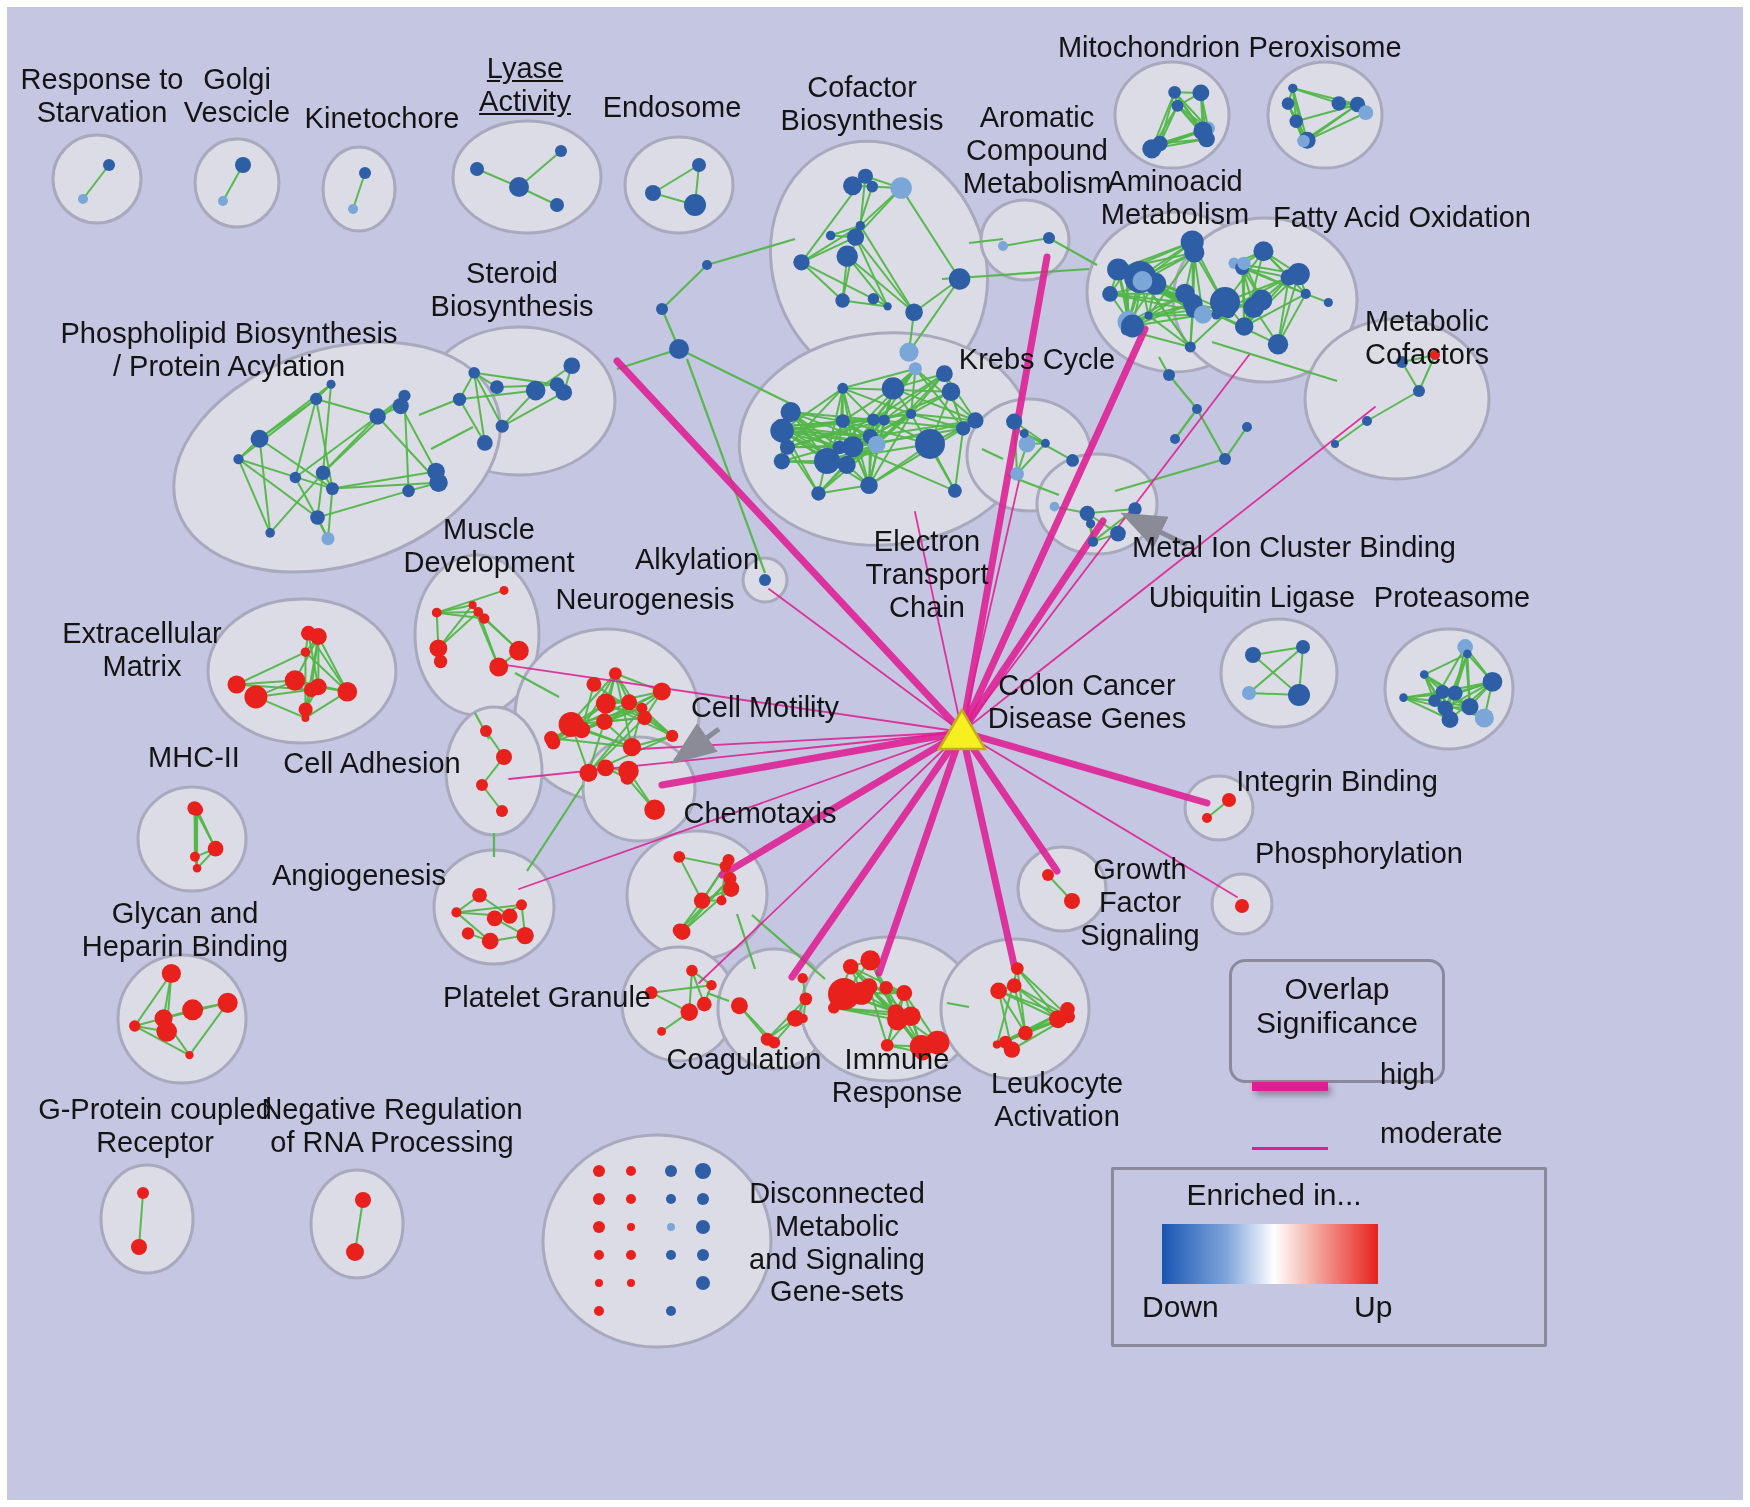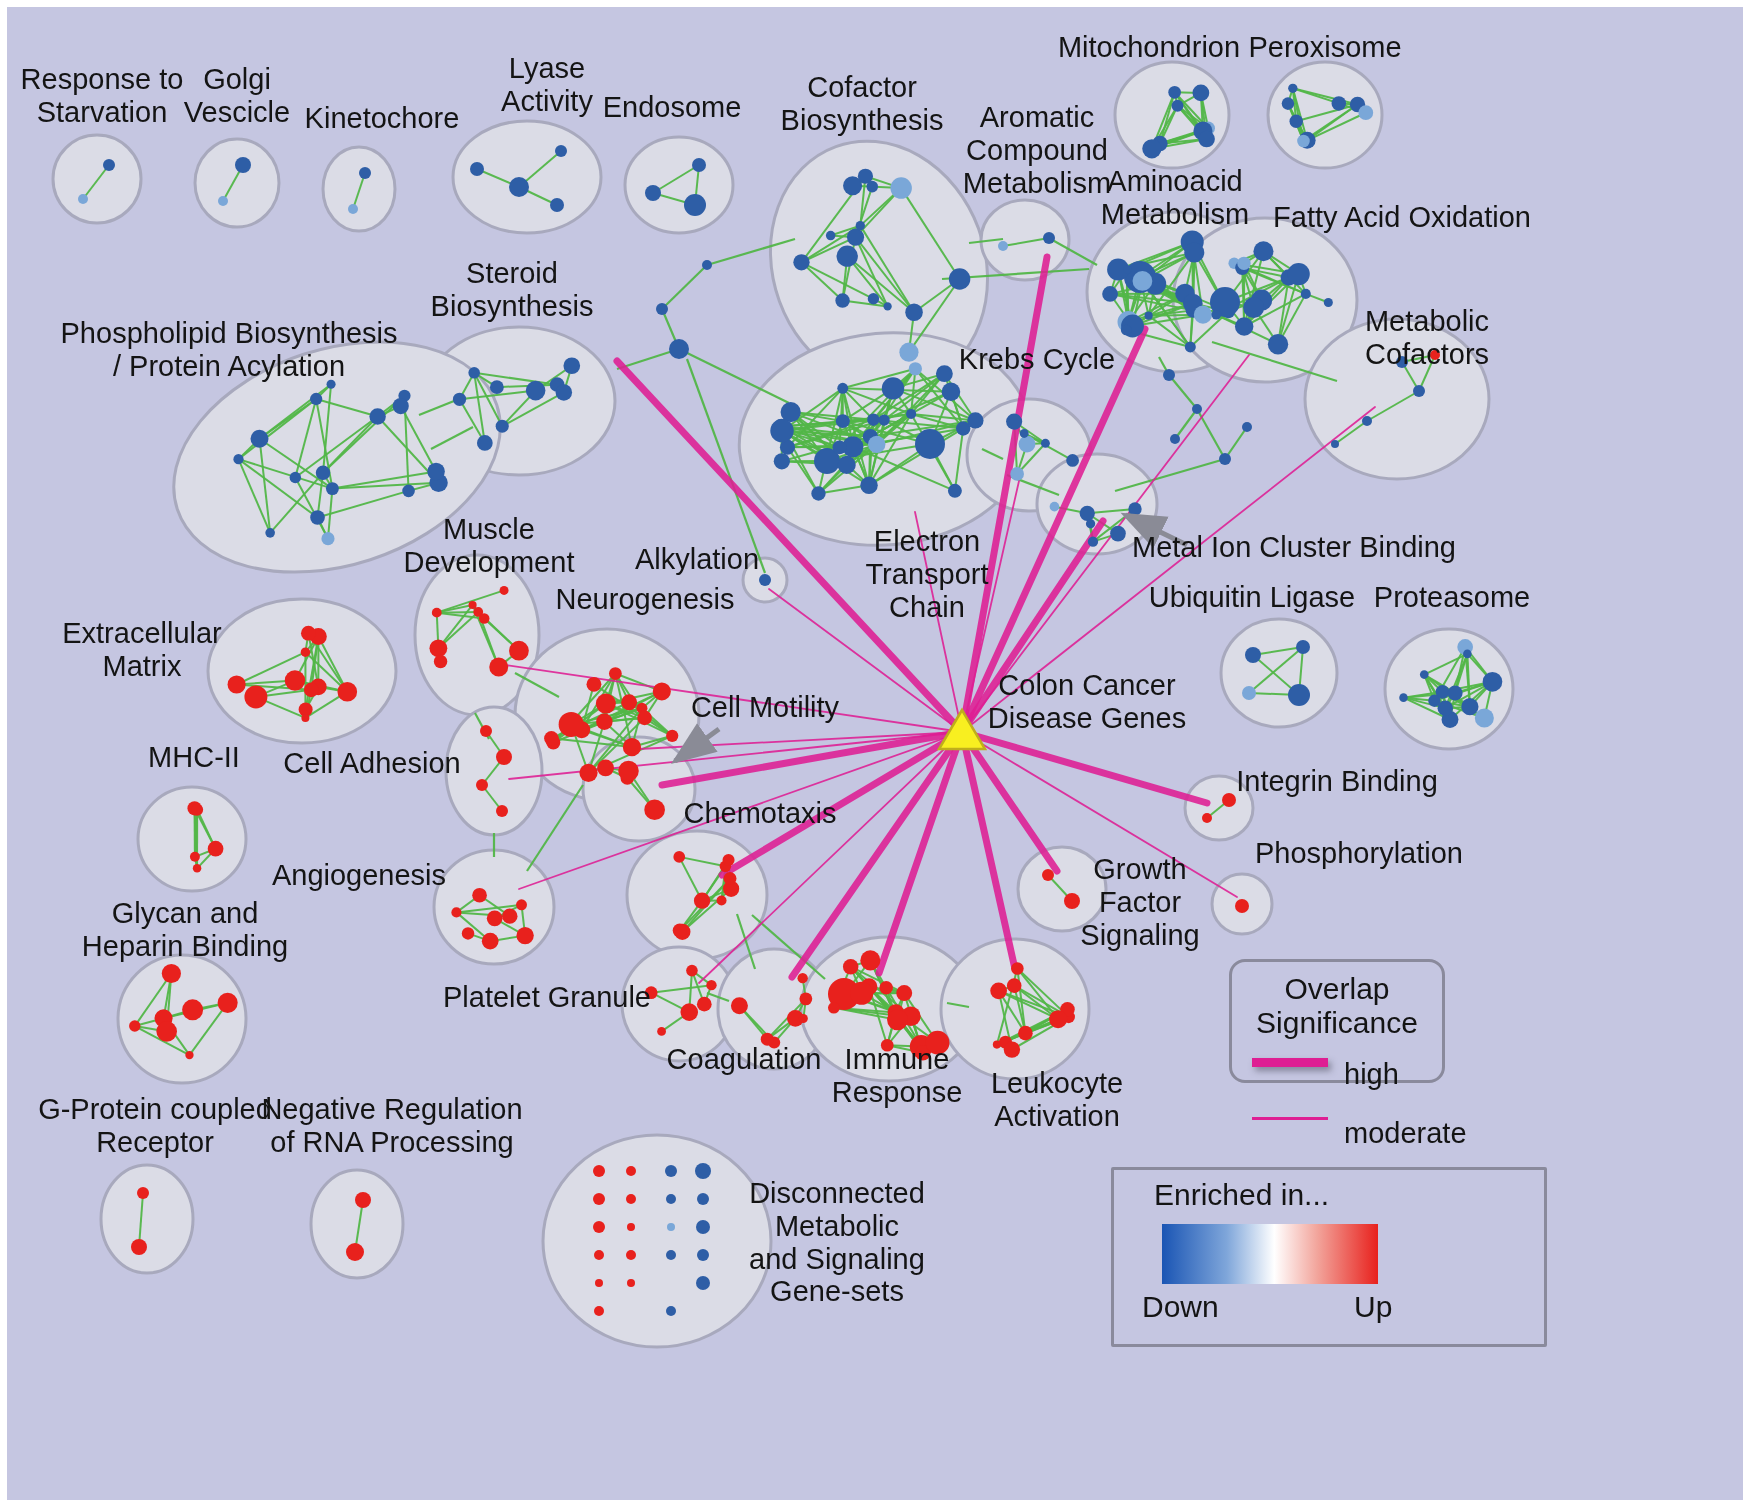--- a/index.html
+++ b/index.html
@@ -18,32 +18,32 @@
     font-size:29px;line-height:1.13;color:#141414;
   }
   .legend{position:absolute;box-sizing:border-box;}
   .legend-overlap{
     left:1222px;top:952px;width:216px;height:124px;
     border:3px solid #8a8a9c;border-radius:16px;
   }
   .legend-overlap .legend-title{
     margin-top:10px;text-align:center;font-size:30px;line-height:1.14;white-space:pre-line;
   }
-  .legend-row{display:flex;align-items:flex-start;margin-left:20px;}
+  .legend-row{display:flex;align-items:flex-end;margin-left:20px;gap:36px;}
   .legend-row.first{margin-top:18px;}
   .legend-row.second{margin-top:26px;}
   .sample{width:76px;flex:0 0 76px;background:#de1e93;margin-right:16px;}
   .sample.high{height:9px;box-shadow:3px 4px 6px rgba(70,70,85,.5);}
   .sample.moderate{height:3px;}
   .legend-row .lab{font-size:29px;}
   .legend-enriched{
     left:1104px;top:1160px;width:436px;height:180px;
     border:3px solid #8a8a9c;border-radius:2px;
   }
-  .enriched-title{position:absolute;left:40px;top:8px;width:240px;font-size:30px;}
+  .enriched-title{position:absolute;left:40px;top:8px;width:240px;text-align:center;font-size:30px;}
   .gradient-bar{
     position:absolute;left:48px;top:54px;width:216px;height:60px;
     background:linear-gradient(90deg,#1a55b4 0%,#7fa6da 30%,#ffffff 52%,#f2a49b 72%,#e8211d 100%);
   }
   .down-label{position:absolute;left:28px;top:120px;font-size:30px;}
   .up-label{position:absolute;left:240px;top:120px;font-size:30px;}
   .side-note{
     position:absolute;left:286px;top:48px;width:146px;text-align:center;
     font-size:27px;line-height:1.18;white-space:pre-line;
   }
@@ -1127,21 +1127,21 @@
         <line x1="1180" y1="538" x2="1118" y2="508" stroke="#8a8b96" stroke-width="5" marker-end="url(#arrowhead)"></line>
         <line x1="712" y1="722" x2="668" y2="754" stroke="#8a8b96" stroke-width="5" marker-end="url(#arrowhead)"></line>
       </g>
     </svg>
   <div id="labels">
       <div class="clabel" style="left: 95px; top: 56px;">Response to
 Starvation</div>
       <div class="clabel" style="left: 230px; top: 56px;">Golgi
 Vescicle</div>
       <div class="clabel" style="left: 375px; top: 95px;">Kinetochore</div>
-      <div class="clabel" style="left: 540px; top: 45px;">Lyase
+      <div class="clabel" style="left: 518px; top: 45px; text-decoration: underline;">Lyase
 Activity</div>
       <div class="clabel" style="left: 665px; top: 84px;">Endosome</div>
       <div class="clabel" style="left: 855px; top: 64px;">Cofactor
 Biosynthesis</div>
       <div class="clabel" style="left: 1030px; top: 94px;">Aromatic
 Compound
 Metabolism</div>
       <div class="clabel" style="left: 1142px; top: 24px;">Mitochondrion</div>
       <div class="clabel" style="left: 1318px; top: 24px;">Peroxisome</div>
       <div class="clabel" style="left: 1168px; top: 158px;">Aminoacid

